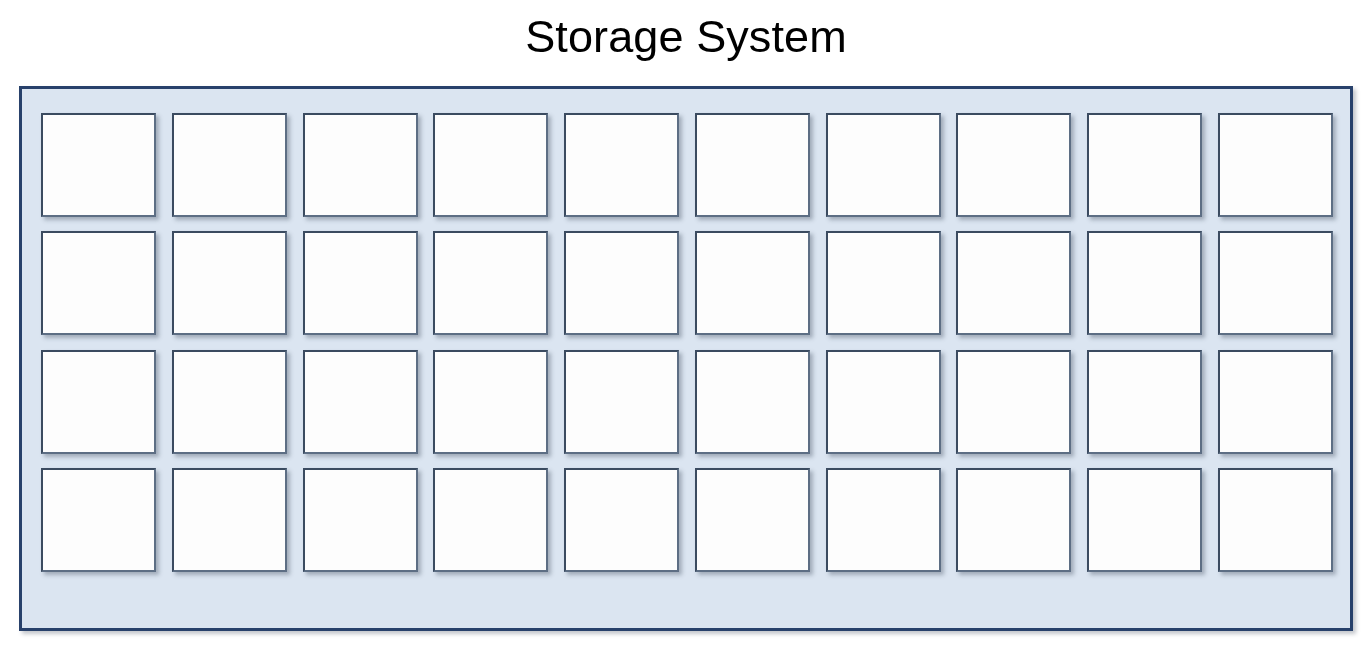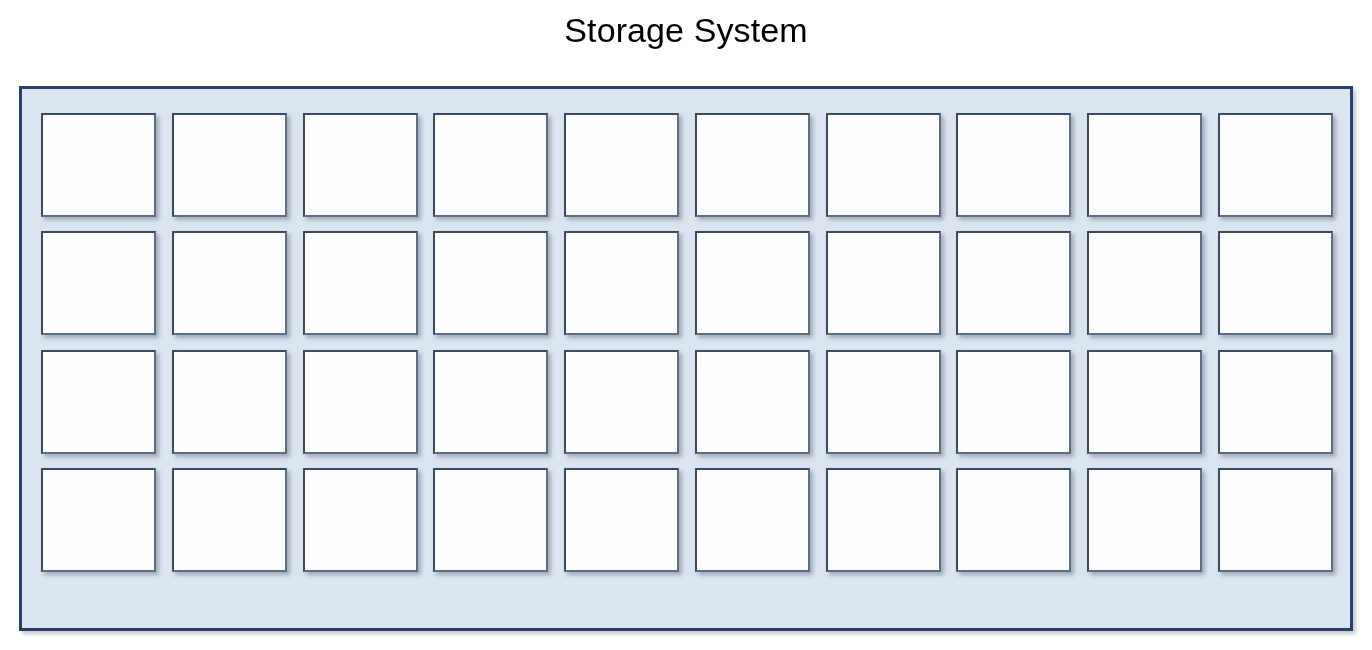--- a/index.html
+++ b/index.html
@@ -24,21 +24,21 @@
     height: 650px;
   }
 
   
   .title {
     position: absolute;
     left: 0;
     top: 9px;
     width: 1372px;
     text-align: center;
-    font-size: 34px;
+    font-size: 45px;
     font-weight: 400;
     line-height: 1.25;
     color: #000000;
     letter-spacing: 0.1px;
     white-space: nowrap;
   }
 
   
   .rack {
     position: absolute;

